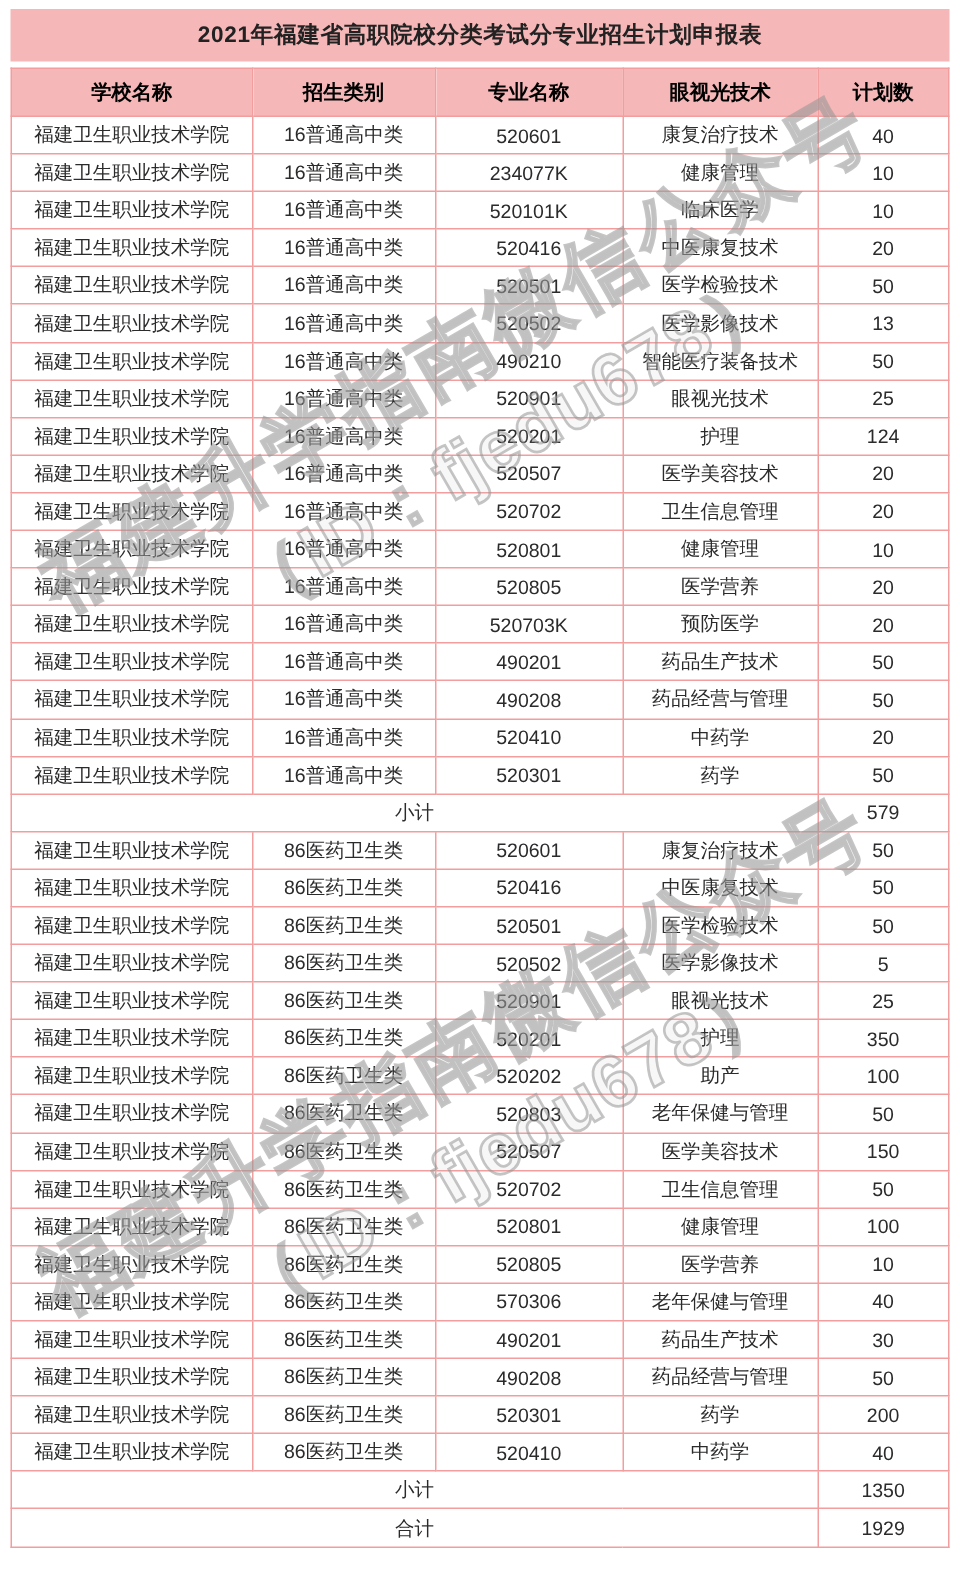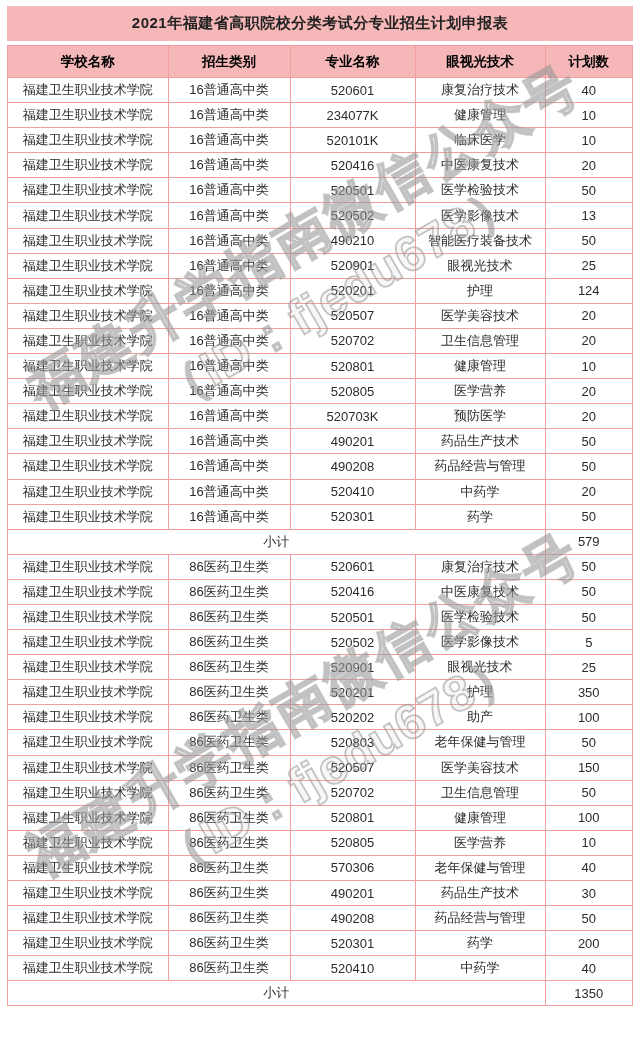--- a/index.html
+++ b/index.html
@@ -307,20 +307,24 @@
           <td>福建卫生职业技术学院</td>
           <td>86医药卫生类</td>
           <td>520410</td>
           <td>中药学</td>
           <td>40</td>
         </tr>
         <tr>
           <td colspan="4" class="sum-label">小计</td>
           <td>1350</td>
         </tr>
+        <tr>
+          <td colspan="4" class="sum-label">合计</td>
+          <td>1929</td>
+        </tr>
       </tbody>
   </table>
 </div>
 
 <div class="wm wm1">
   <div class="wm-l1">福建升学指南微信公众号</div>
   <div class="wm-l2">（ID：fjedu678）</div>
 </div>
 <div class="wm wm2">
   <div class="wm-l1">福建升学指南微信公众号</div>

